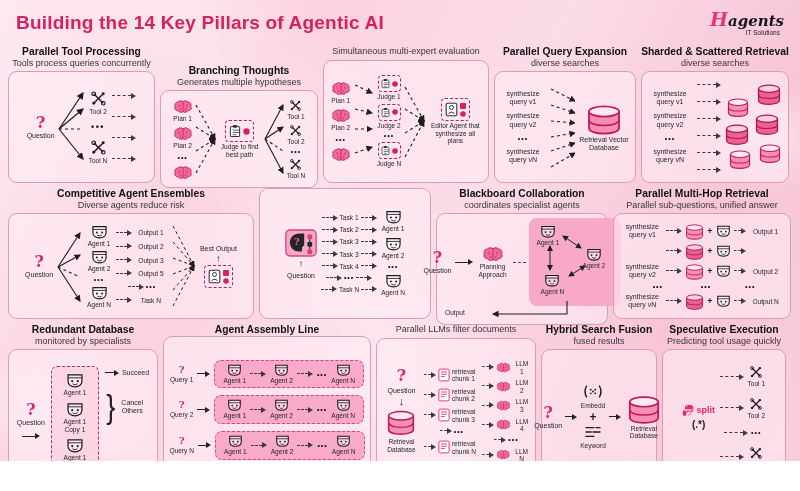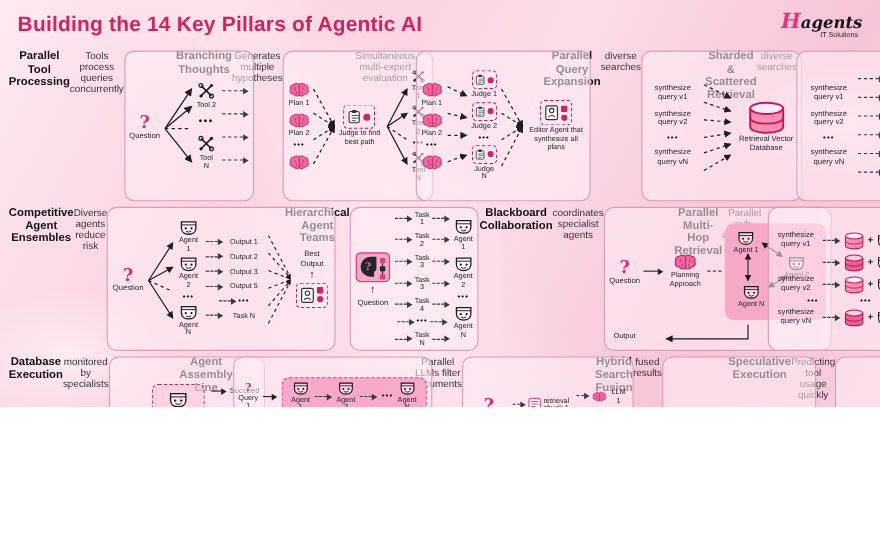--- a/index.html
+++ b/index.html
@@ -1,31 +1,31 @@
 <!DOCTYPE html>
 <html><head>
 <meta charset="utf-8">
 <style>
   html,body{margin:0;padding:0;}
-  .stage{width:800px;height:370px;position:relative;overflow:hidden;
+  .stage{width:800px;height:461px;position:relative;overflow:hidden;
     font-family:"Liberation Sans",sans-serif;color:#222;
     background:linear-gradient(118deg,#fdeaf2 0%,#fad2e0 30%,#fbdce8 55%,#f7c5d7 80%,#f9cddd 100%);}
   .stage::before{content:"";position:absolute;inset:0;pointer-events:none;
     background:linear-gradient(60deg,rgba(255,255,255,0) 30%,rgba(255,255,255,.28) 42%,rgba(255,255,255,0) 55%),
                radial-gradient(140px 90px at 8% 88%,rgba(255,255,255,.5),rgba(255,255,255,0) 70%),
                radial-gradient(120px 80px at 96% 30%,rgba(255,255,255,.45),rgba(255,255,255,0) 70%);}
   .hdr{display:flex;justify-content:space-between;align-items:flex-start;padding:8px 16px 0 16px;height:38px;position:relative;}
   .title{font-size:19px;font-weight:800;color:#d5215e;letter-spacing:.2px;padding-top:4px;}
   .logo{text-align:right;line-height:1;padding-top:2px;}
   .logo-main{font-family:"DejaVu Serif",serif;font-style:italic;font-weight:700;font-size:15px;color:#15151b;}
   .logo-h{color:#e8337a;font-size:19px;font-weight:800;}
   .logo-sub{font-size:6.5px;color:#222;margin-top:1px;padding-right:4px;}
   .rows{padding:0 8px;position:relative;}
   .row{display:flex;gap:5px;margin-bottom:5px;}
-  .panel{display:flex;flex-direction:row;}
+  .panel{display:flex;flex-direction:column;}
   .ptitle{font-weight:700;font-size:10.3px;color:#101014;text-align:center;line-height:1.12;}
   .psub{font-size:9px;color:#38333a;text-align:center;line-height:1.1;margin:1px 0 3px 0;}
   .pbox{flex:1;border:1px solid #d99db6;border-radius:9px;background:rgba(255,239,246,.55);
     display:flex;align-items:center;justify-content:center;padding:4px;position:relative;}
   .c{display:flex;flex-direction:column;align-items:center;}
   .r{display:flex;align-items:center;}
   .item{display:flex;flex-direction:column;align-items:center;}
   .lbl{font-size:6.6px;color:#26262c;text-align:center;line-height:1.15;margin-top:1px;}
   .qt{font-size:7px;color:#26262c;text-align:center;line-height:1.2;width:48px;}
   .qm{color:#e0266d;font-weight:800;font-size:16px;font-family:"DejaVu Serif",serif;line-height:1;}
@@ -189,21 +189,21 @@
           </div>
           <div class="c" style="gap:13px;margin-left:3px;">
             <span class="da"></span>
               <span class="da"></span>
               <span class="da"></span>
               <span class="da"></span>
           </div>
         </div>
       </div>
 
-      <div class="panel" style="width:158px;">
+      <div class="panel" style="width:158px;margin-top:19px;">
         <div class="ptitle">Branching Thoughts</div>
         <div class="psub">Generates multiple hypotheses</div>
         <div class="pbox" style="gap:1px;">
           <div class="c" style="gap:4px;">
             <div class="item">
               <svg width="20" height="15" viewBox="0 0 24 17">
                   <use href="#ic-brain"></use>
                 </svg>
               <span class="lbl">Plan 1</span>
             </div>
@@ -521,21 +521,20 @@
                 <svg width="6" height="6">
                     <circle cx="3" cy="3" r="2.8" fill="#d5215e"></circle>
                   </svg>
               </span>
             </span>
           </div>
         </div>
       </div>
 
       <div class="panel" style="width:172px;">
-        <div class="ptitle">Hierarchical Agent Teams</div>
         <div class="pbox" style="gap:4px;">
           <div class="item" style="gap:2px;">
             <svg width="32" height="28" viewBox="0 0 30 26">
                 <use href="#ic-hier"></use>
               </svg>
             <span class="glyph">↑</span>
             <span class="qlbl">Question</span>
           </div>
           <div class="c" style="gap:3.5px;">
             <div class="r" style="gap:2px;">
@@ -711,21 +710,21 @@
             <span class="da w12"></span>
             <span class="lbl" style="width:34px;">Output N</span>
           </div>
         </div>
       </div>
     </div>
 
     <div class="row" style="height:160px;margin-bottom:0;">
 
       <div class="panel" style="width:150px;">
-        <div class="ptitle">Database Execution</div>
+        <div class="ptitle">Redundant Database</div>
         <div class="psub">monitored by specialists</div>
         <div class="pbox" style="gap:6px;">
           <div class="c" style="gap:6px;">
             <div class="item">
               <span class="qm">?</span>
               <span class="qlbl">Question</span>
             </div>
             <span class="sa"></span>
           </div>
           <div class="bigdash">

